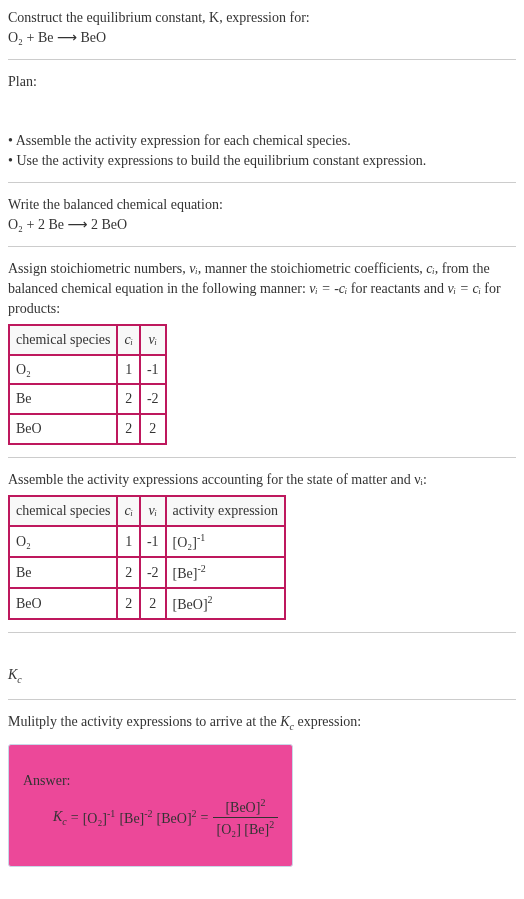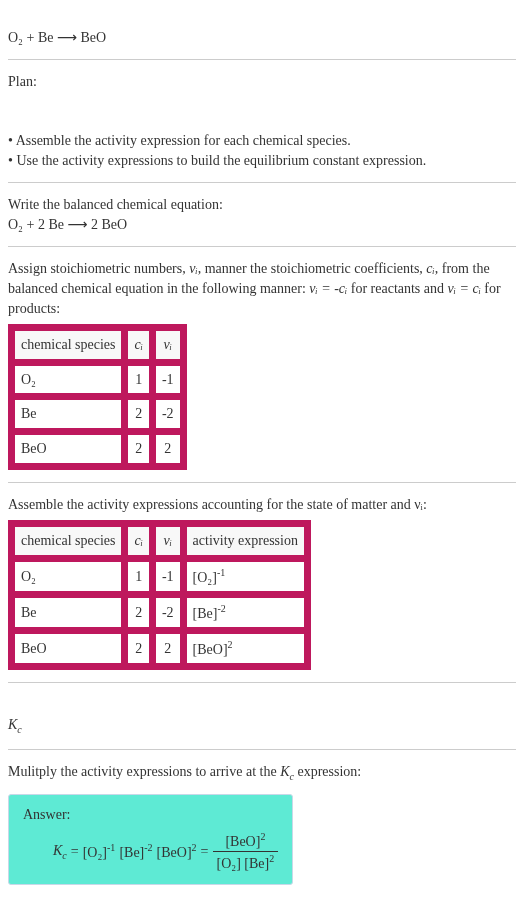--- a/index.html
+++ b/index.html
@@ -26,36 +26,36 @@
 }
 sup {
   font-size: 10px;
   vertical-align: super;
 }
 table {
   border-collapse: collapse;
   margin: 6px 0;
 }
 td, th {
-  border: 7px solid #be185d;
+  border: 2px solid #be185d;
   padding: 4px 6px;
   text-align: left;
   font-weight: normal;
   margin-top: 36px;
 }
 th {
   background: #f8f8f8;
 }
 .center { text-align: center; }
 .ital { font-style: italic; }
 .answer-box {
-  background: #5eead4;
+  background: #ec4899;
   border: 1px solid #c8d8e8;
   border-radius: 3px;
-  padding: 10px 14px;
+  padding: 26px 14px;
   margin-top: 6px;
   display: inline-block;
 }
 .answer-label {
   margin-bottom: 6px;
 }
 .frac {
   display: inline-block;
   vertical-align: middle;
   text-align: center;
@@ -77,21 +77,21 @@
 }
 .indent { margin-left: 30px; }
 </style>
 </head>
 <body>
 
 
 
 
 <div class="prompt">
-  <br>
+  <span>Construct the equilibrium constant, K, expression for:</span><br>
   <span>O₂ + Be</span>
   <span>⟶</span>
   <span>BeO</span>
 </div>
 <hr>
 
 
 <div class="step">
   <span>Plan:</span><br>
   <br>

